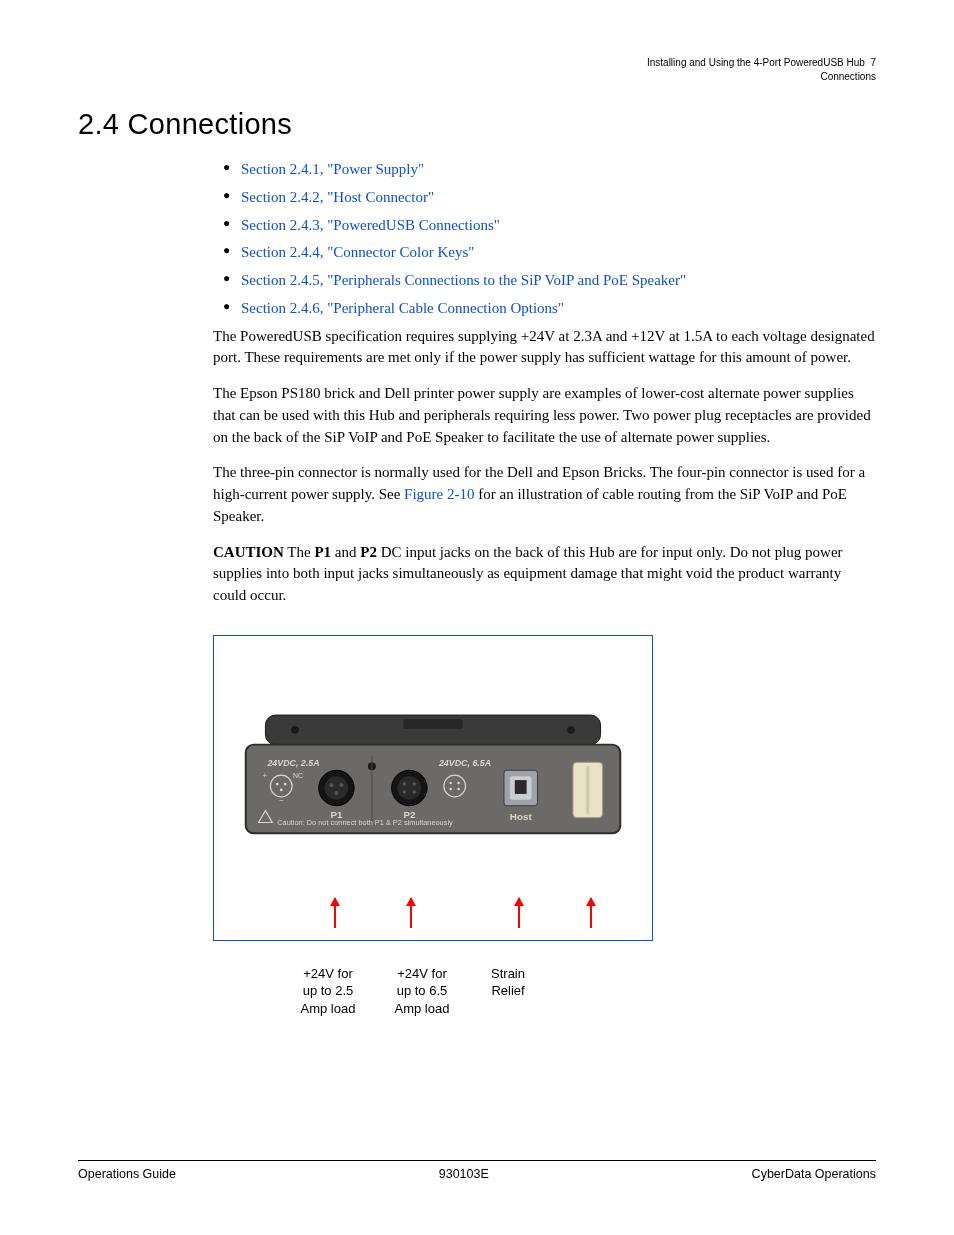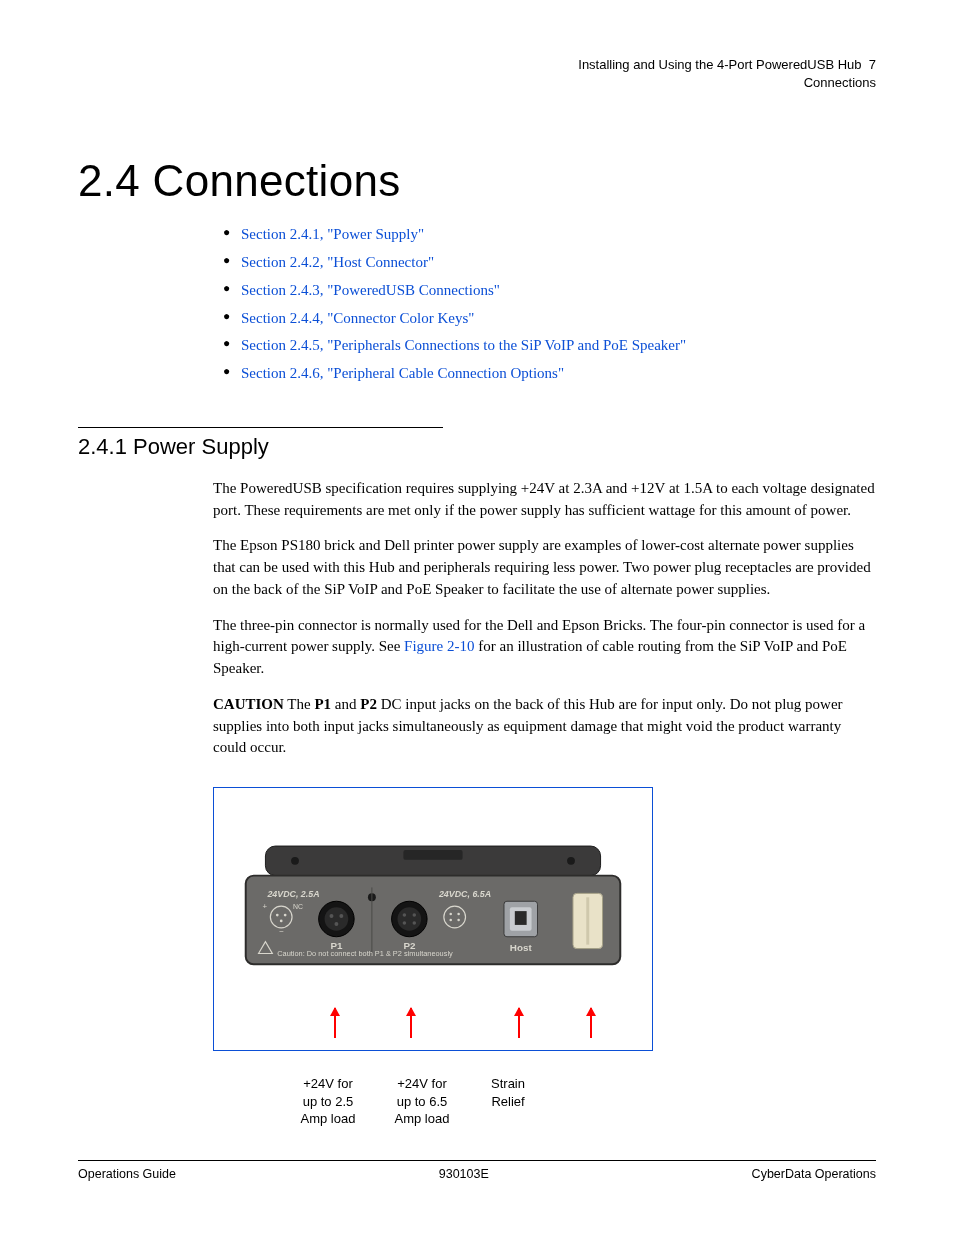--- a/index.html
+++ b/index.html
@@ -11,30 +11,30 @@
     width: 954px;
   }
   .page {
     padding: 56px 78px 40px 78px;
     box-sizing: border-box;
     min-height: 1235px;
     position: relative;
   }
   .running-head {
     font-family: "Century Gothic", "Avant Garde", Futura, sans-serif;
-    font-size: 13px;
+    font-size: 10px;
     text-align: right;
     line-height: 1.4;
     color: #000;
   }
   .h1 {
     font-family: "Century Gothic", "Avant Garde", Futura, sans-serif;
     font-weight: 400;
-    font-size: 44px;
-    margin-top: 64px;
+    font-size: 29px;
+    margin-top: 24px;
     margin-bottom: 18px;
     letter-spacing: 0.3px;
   }
   .body-block {
     margin-left: 135px;
     font-size: 15px;
     line-height: 1.45;
   }
   .body-block p { margin: 0 0 14px 0; }
   ul.toc {
@@ -77,21 +77,21 @@
   
   .figure-wrap {
     margin: 28px 0 0 135px;
     width: 440px;
   }
   .figure-border {
     border: 1.5px solid #0b4fd6;
     padding: 12px;
     box-sizing: border-box;
     position: relative;
-    height: 264px;
+    height: 306px;
     display: flex;
     align-items: center;
     justify-content: center;
   }
   .hub-svg { width: 100%; height: 160px; }
   .arrow-row {
     position: absolute;
     bottom: 8px;
     left: 0; right: 0;
     height: 34px;
@@ -154,24 +154,20 @@
     <ul class="toc">
       <li><a class="xref" href="#">Section 2.4.1, "Power Supply"</a></li>
       <li><a class="xref" href="#">Section 2.4.2, "Host Connector"</a></li>
       <li><a class="xref" href="#">Section 2.4.3, "PoweredUSB Connections"</a></li>
       <li><a class="xref" href="#">Section 2.4.4, "Connector Color Keys"</a></li>
       <li><a class="xref" href="#">Section 2.4.5, "Peripherals Connections to the SiP VoIP and PoE Speaker"</a></li>
       <li><a class="xref" href="#">Section 2.4.6, "Peripheral Cable Connection Options"</a></li>
     </ul>
   </div>
 
-  <div class="h2-wrap">
-    <hr class="h2-rule">
-    <h2 class="h2">2.4.1 Power Supply</h2>
-  </div>
 
   <div class="body-block">
     <p>The PoweredUSB specification requires supplying +24V at 2.3A and +12V at 1.5A to each voltage designated port. These requirements are met only if the power supply has sufficient wattage for this amount of power.</p>
     <p>The Epson PS180 brick and Dell printer power supply are examples of lower-cost alternate power supplies that can be used with this Hub and peripherals requiring less power. Two power plug receptacles are provided on the back of the SiP VoIP and PoE Speaker to facilitate the use of alternate power supplies.</p>
     <p>
       <span>The three-pin connector is normally used for the Dell and Epson Bricks. The four-pin connector is used for a high-current power supply. See </span><a href="#" class="xref">Figure 2-10</a><span> for an illustration of cable routing from the SiP VoIP and PoE Speaker.</span>
     </p>
     <p class="caution">
       <span class="caution-label">CAUTION</span><span>   The </span><span class="bold">P1</span><span> and </span><span class="bold">P2</span><span> DC input jacks on the back of this Hub are for </span><span class="italic">input only</span><span>. Do </span><span class="italic">not</span><span> plug power supplies into both input jacks simultaneously as equipment damage that might void the product warranty could occur.</span>
     </p>

